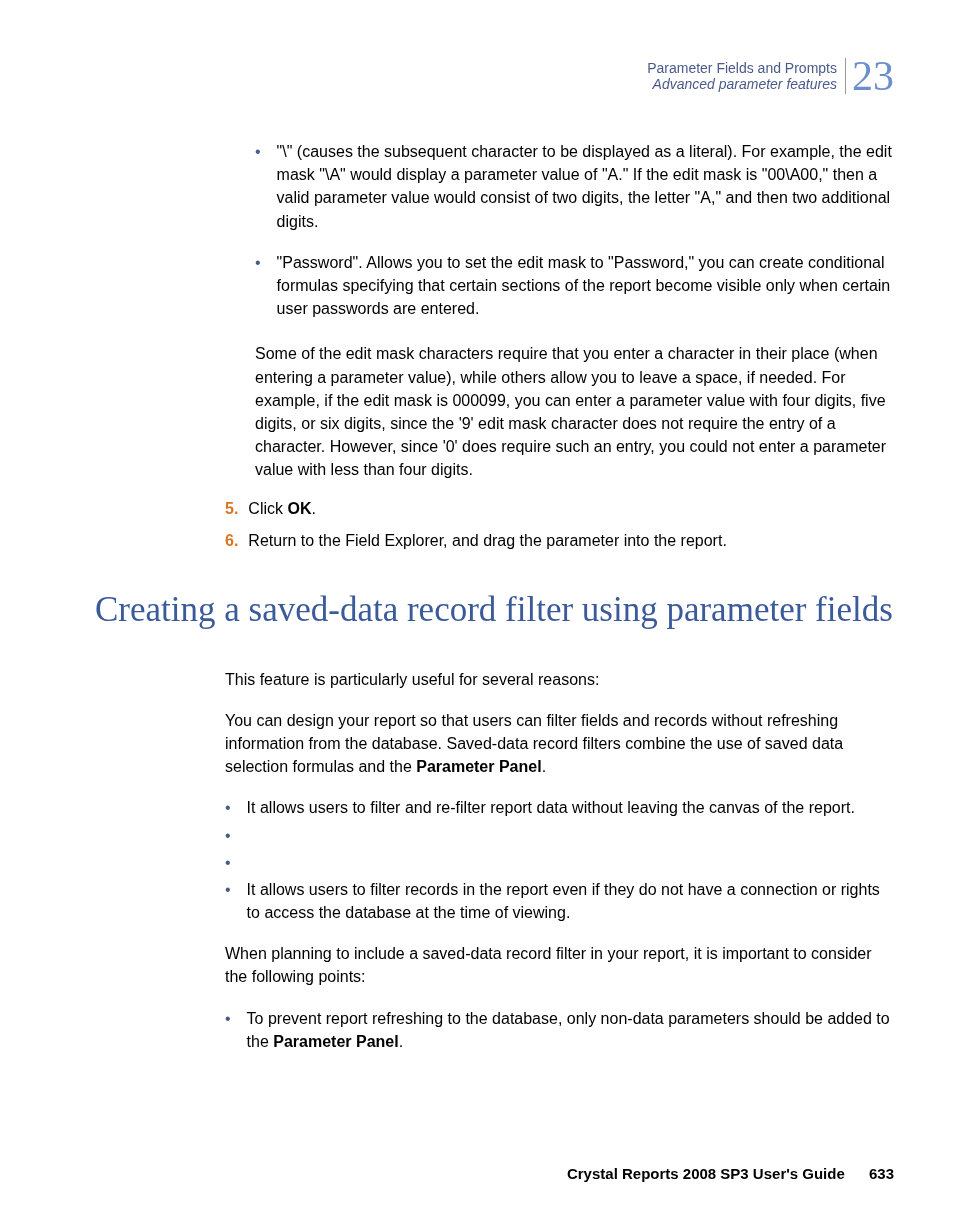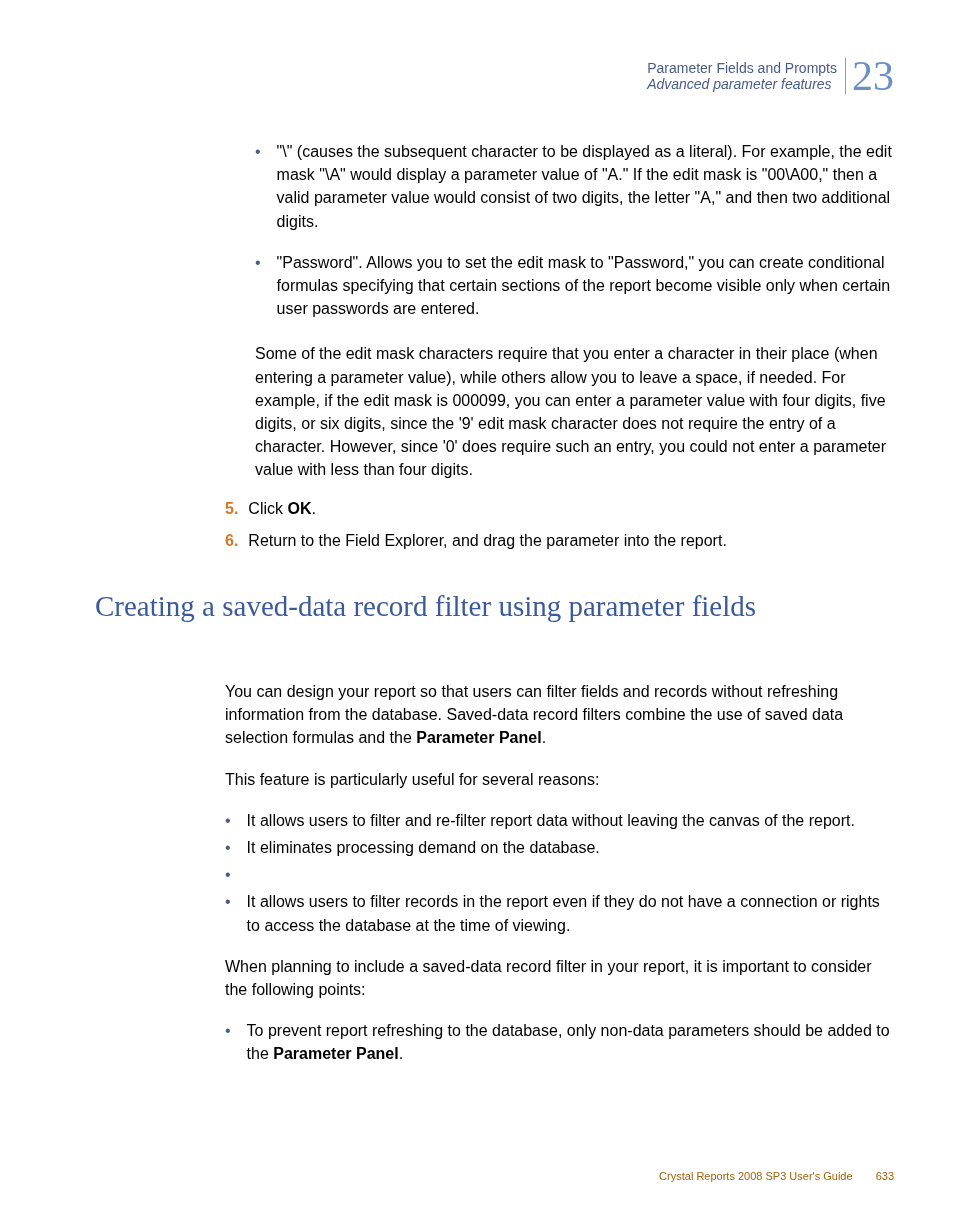--- a/index.html
+++ b/index.html
@@ -12,20 +12,21 @@
     color: #000;
   }
   .header {
     position: absolute;
     top: 55px;
     right: 60px;
     display: flex;
     align-items: center;
   }
   .header-text {
+    text-align: right;
     margin-right: 8px;
   }
   .header-line1 {
     font-size: 14px;
     color: #4a5a8a;
   }
   .header-line2 {
     font-size: 14px;
     font-style: italic;
     color: #4a5a8a;
@@ -92,25 +93,25 @@
   }
   .num {
     color: #d97720;
     font-weight: bold;
     margin-right: 10px;
     flex-shrink: 0;
   }
   .heading {
     font-family: Georgia, 'Times New Roman', serif;
     color: #3b5a9a;
-    font-size: 29px;
+    font-size: 35px;
     font-weight: normal;
     line-height: 1.25;
     margin-top: 36px;
-    margin-bottom: 56px;
+    margin-bottom: 36px;
   }
   .body-text {
     margin-left: 130px;
     font-size: 16px;
     line-height: 1.45;
     margin-bottom: 18px;
   }
   .feature-list {
     margin-left: 130px;
     margin-bottom: 18px;
@@ -118,22 +119,23 @@
   .feature-item {
     display: flex;
     font-size: 16px;
     line-height: 1.45;
     margin-bottom: 4px;
   }
   .footer {
     position: absolute;
     bottom: 45px;
     right: 60px;
-    font-size: 11px;
-    color: #a16207;
+    font-size: 15px;
+    color: #000000;
+    font-weight: bold;
   }
   .footer-page {
     margin-left: 20px;
   }
   b { font-weight: bold; }
 </style>
 </head>
 <body>
 
 <div class="header">
@@ -170,34 +172,33 @@
       </span>
     </div>
     <div class="numbered-item">
       <span class="num">6.</span>
       <span>Return to the Field Explorer, and drag the parameter into the report.</span>
     </div>
   </div>
 
   <h2 class="heading">Creating a saved-data record filter using parameter fields</h2>
 
+  <div class="body-text">This feature is particularly useful for several reasons:</div>
+
   <div class="body-text">
     <span>You can design your report so that users can filter fields and records without refreshing information from the database. Saved-data record filters combine the use of saved data selection formulas and the </span><b>Parameter Panel</b><span>.</span>
   </div>
 
-  <div class="body-text">This feature is particularly useful for several reasons:</div>
-
   <div class="feature-list">
     <div class="feature-item">
       <span class="bullet-dot">•</span>
       <span>It allows users to filter and re-filter report data without leaving the canvas of the report.</span>
     </div>
     <div class="feature-item">
       <span class="bullet-dot">•</span>
-      <span>It eliminates processing demand on the database.</span>
     </div>
     <div class="feature-item">
       <span class="bullet-dot">•</span>
     </div>
     <div class="feature-item">
       <span class="bullet-dot">•</span>
       <span>It allows users to filter records in the report even if they do not have a connection or rights to access the database at the time of viewing.</span>
     </div>
   </div>
 

